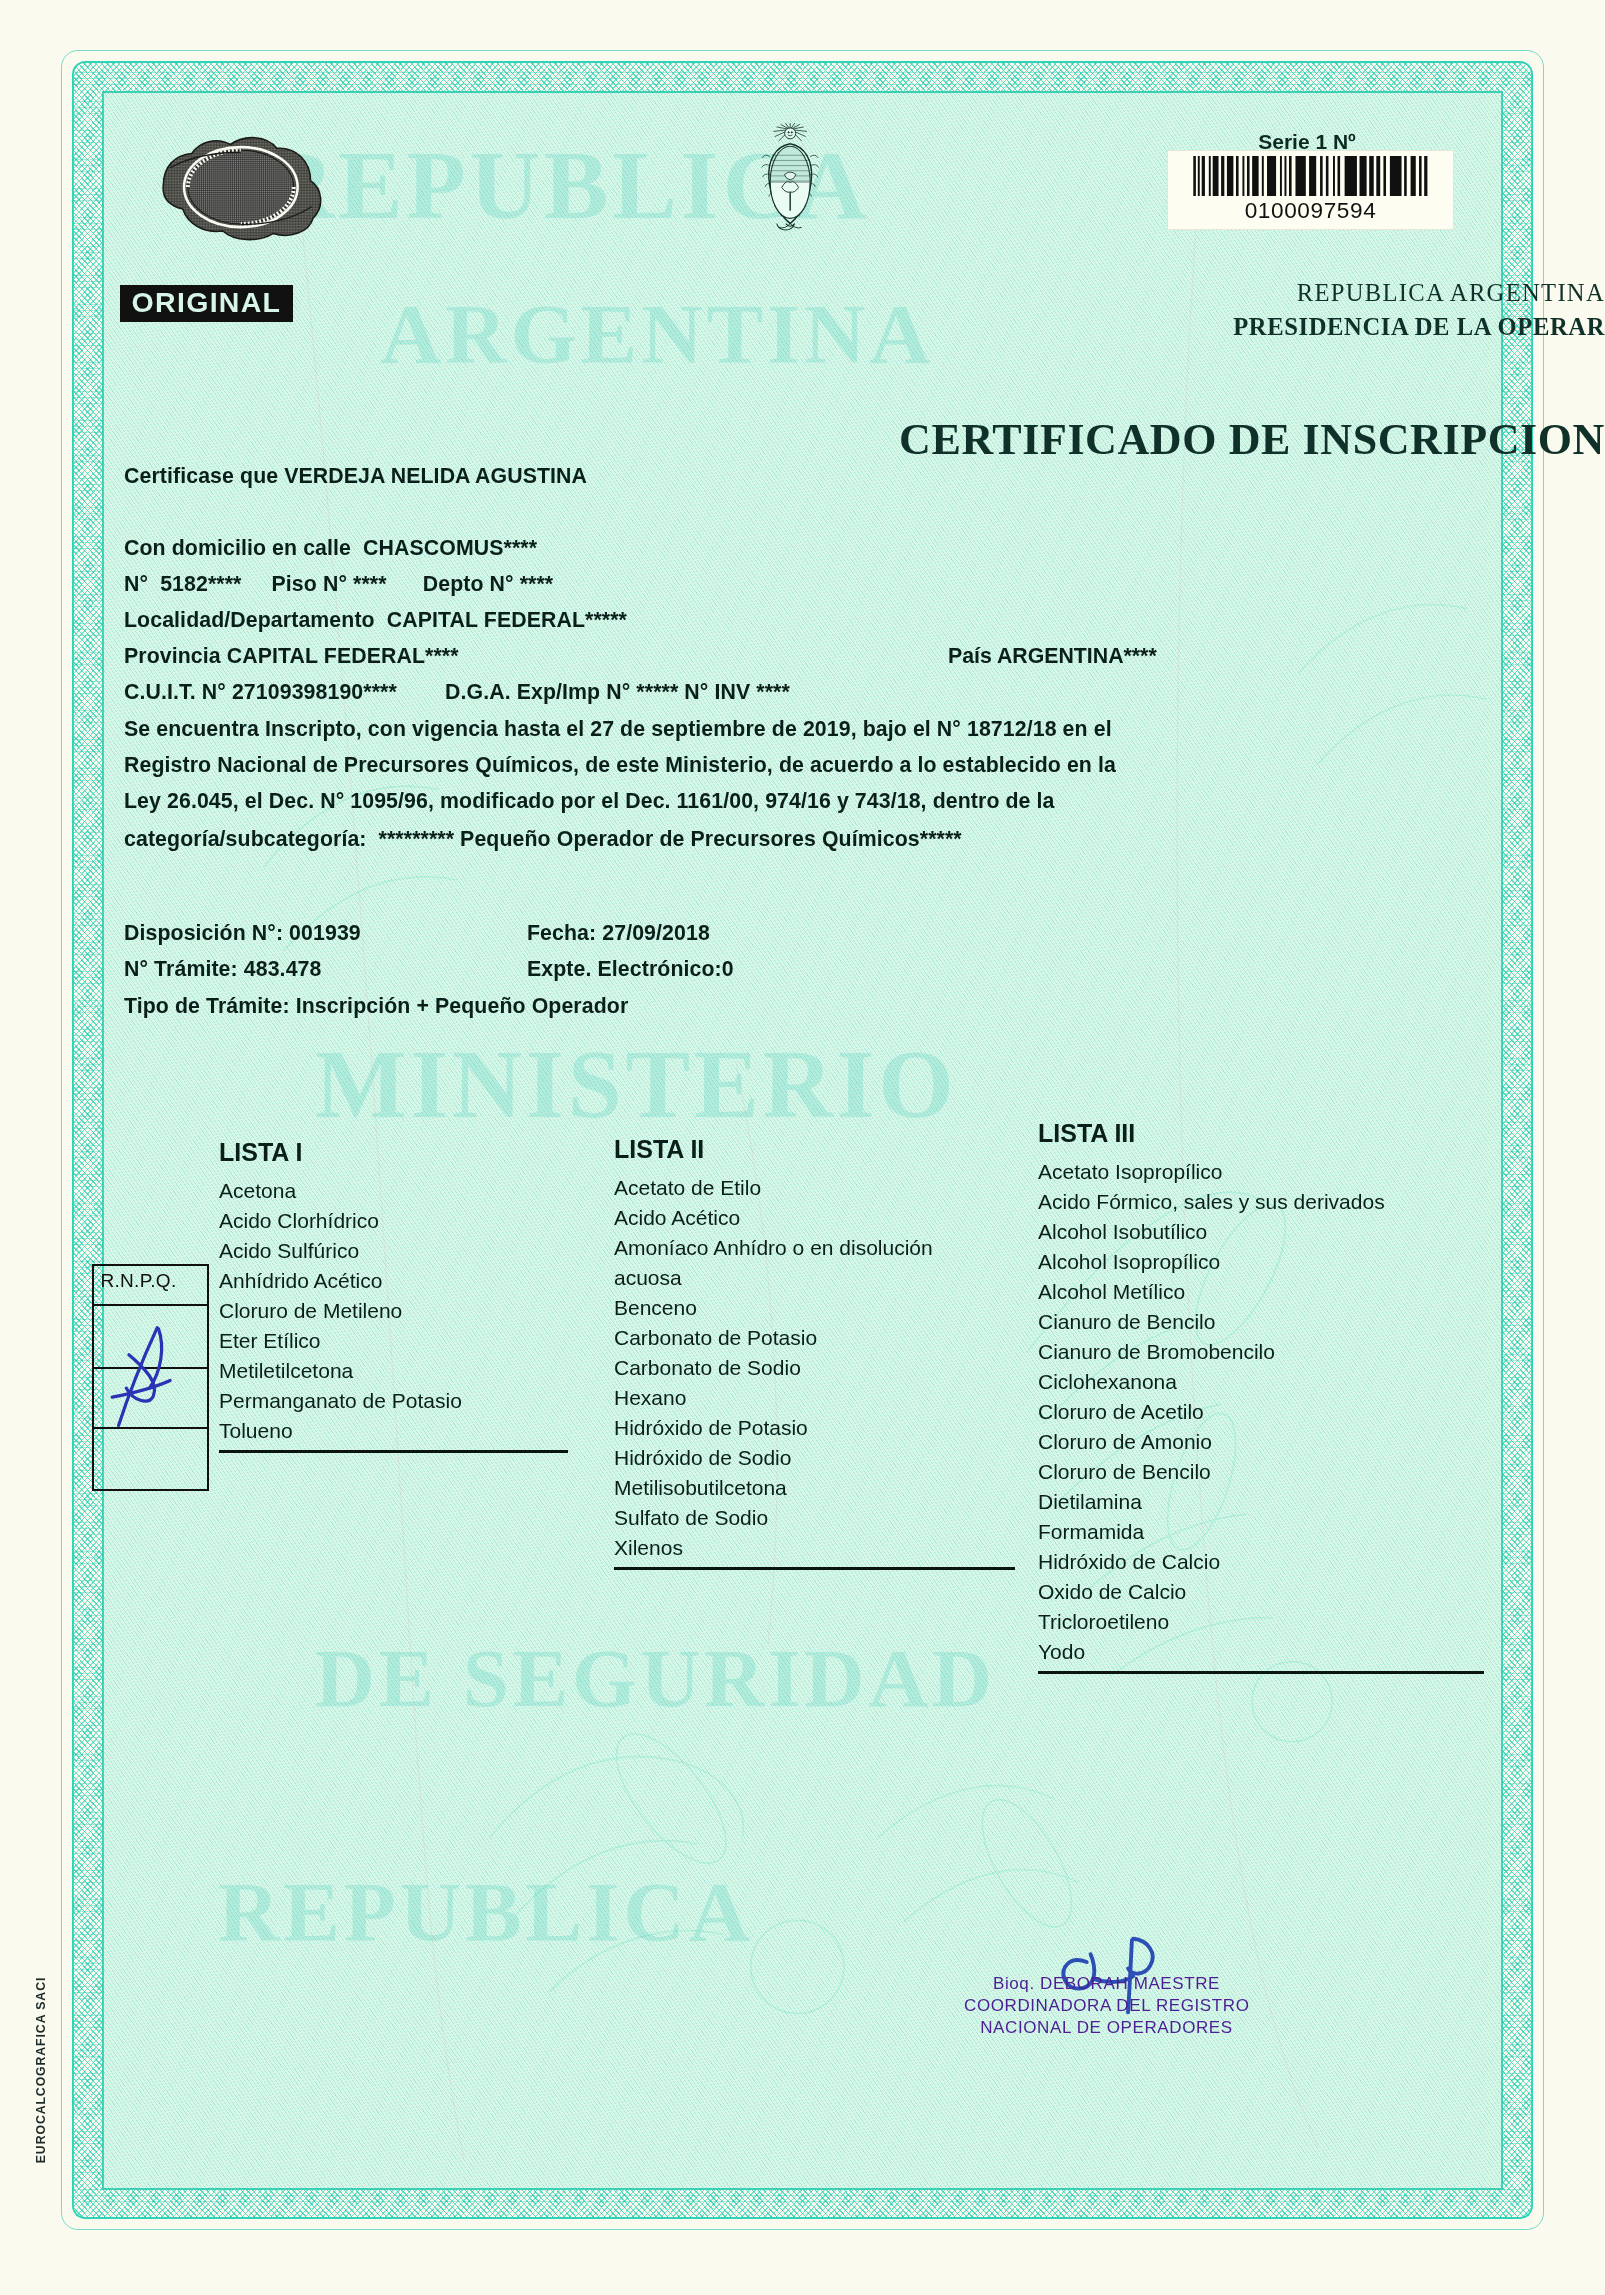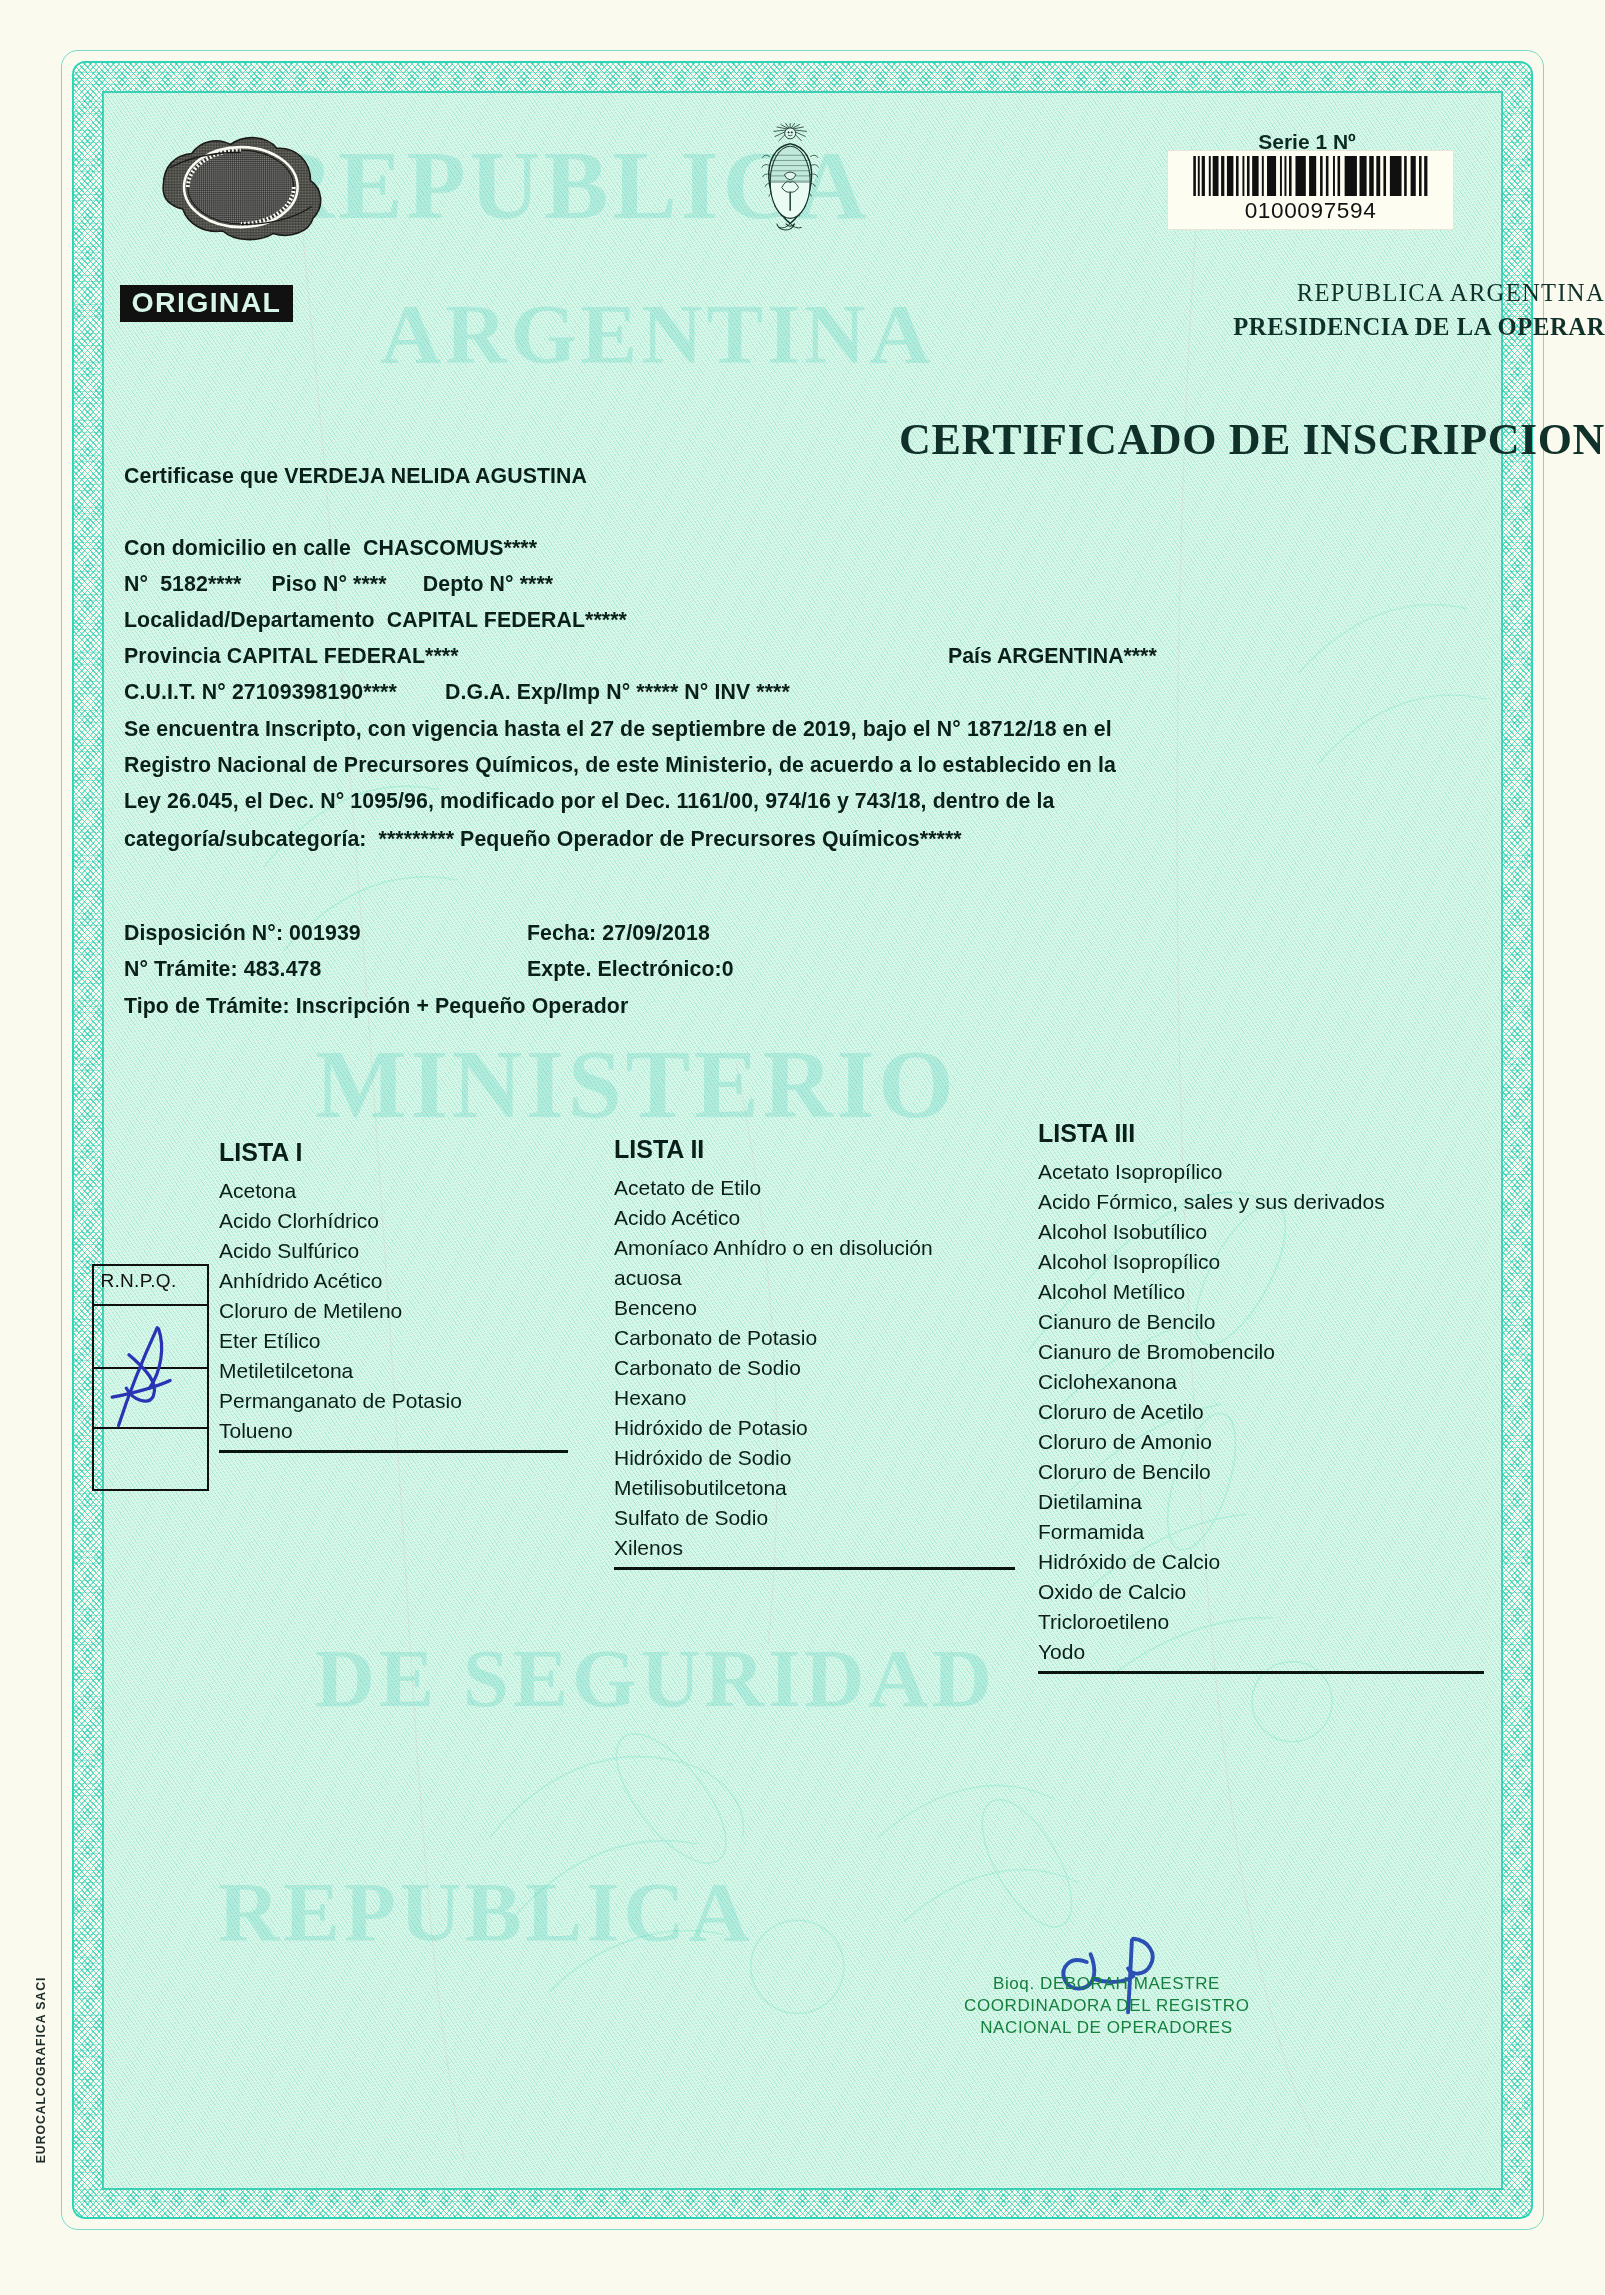--- a/index.html
+++ b/index.html
@@ -93,21 +93,21 @@
   .list-rule{border-bottom:3.2px solid #0a1512;margin-top:3.9px;}
   
   .rnpq-box{
     position:absolute;left:92px;top:1264px;width:113px;height:223px;
     border:2.6px solid #101010;
   }
   .rnpq-cell{border-bottom:2.6px solid #101010;box-sizing:border-box;}
   .rnpq-label{font-size:19px;color:#111;padding:3.9px 0 0 6.5px;letter-spacing:0.3px;}
   
   .sig-block{position:absolute;left:964px;top:1973px;width:285px;text-align:center;}
-  .sig-line{color:#15803d;font-size:17px;letter-spacing:0.6px;line-height:22px;white-space:nowrap;}
+  .sig-line{color:#4c1d95;font-size:17px;letter-spacing:0.6px;line-height:22px;white-space:nowrap;}
   .sig-scribble{position:absolute;left:1048px;top:1931px;width:142px;height:84px;}
   .rnpq-scribble{position:absolute;left:103px;top:1316px;width:84px;height:116px;}
   
   .printer{
     position:absolute;left:-76px;top:2063px;width:233px;
     transform:rotate(-90deg);
     font-size:12.3px;font-weight:700;color:#1d2b28;letter-spacing:0.9px;
     text-align:center;
   }
 </style>

